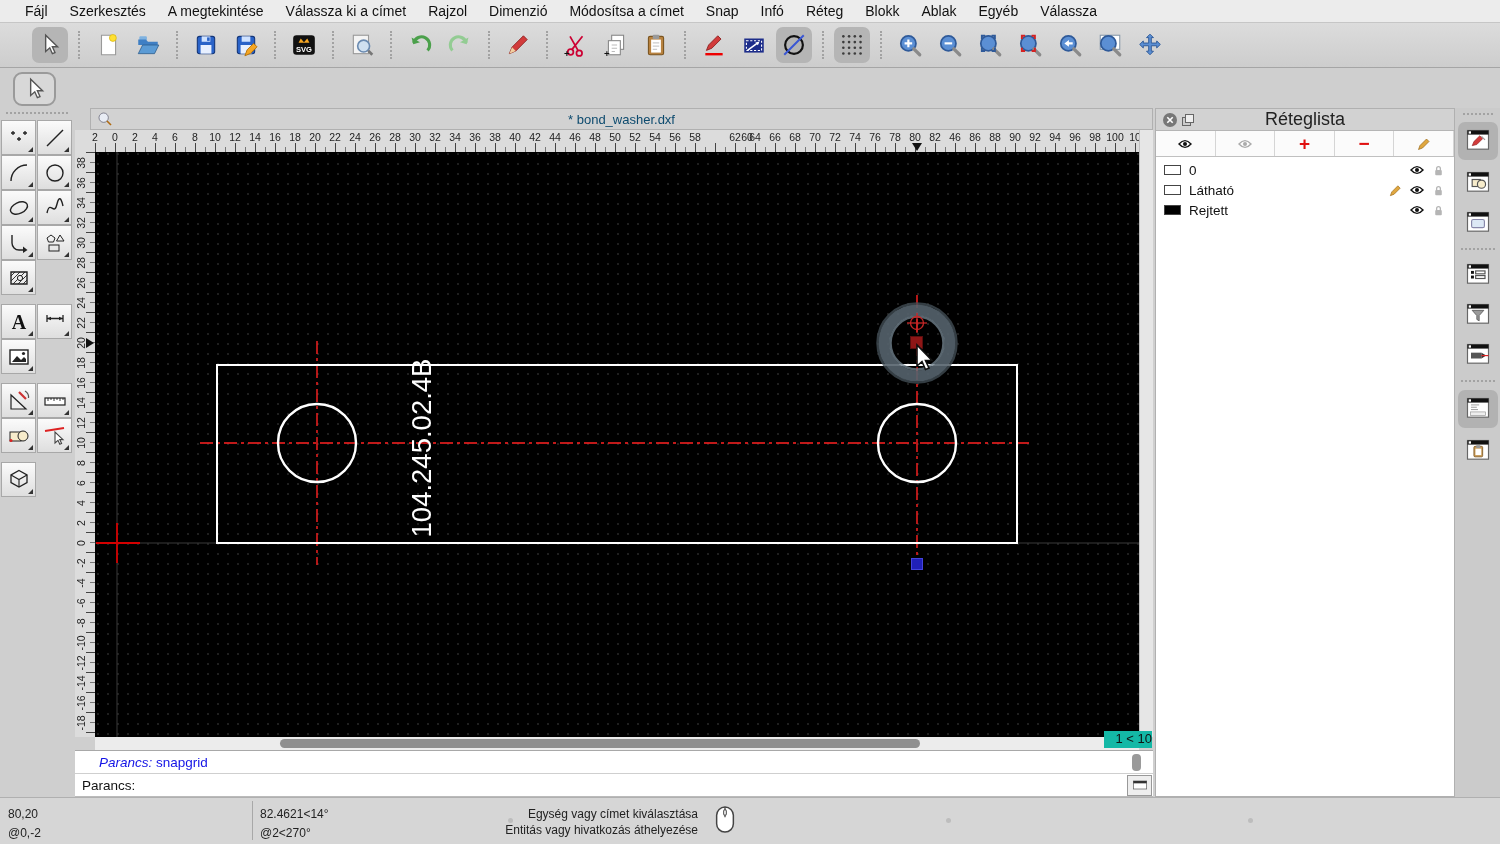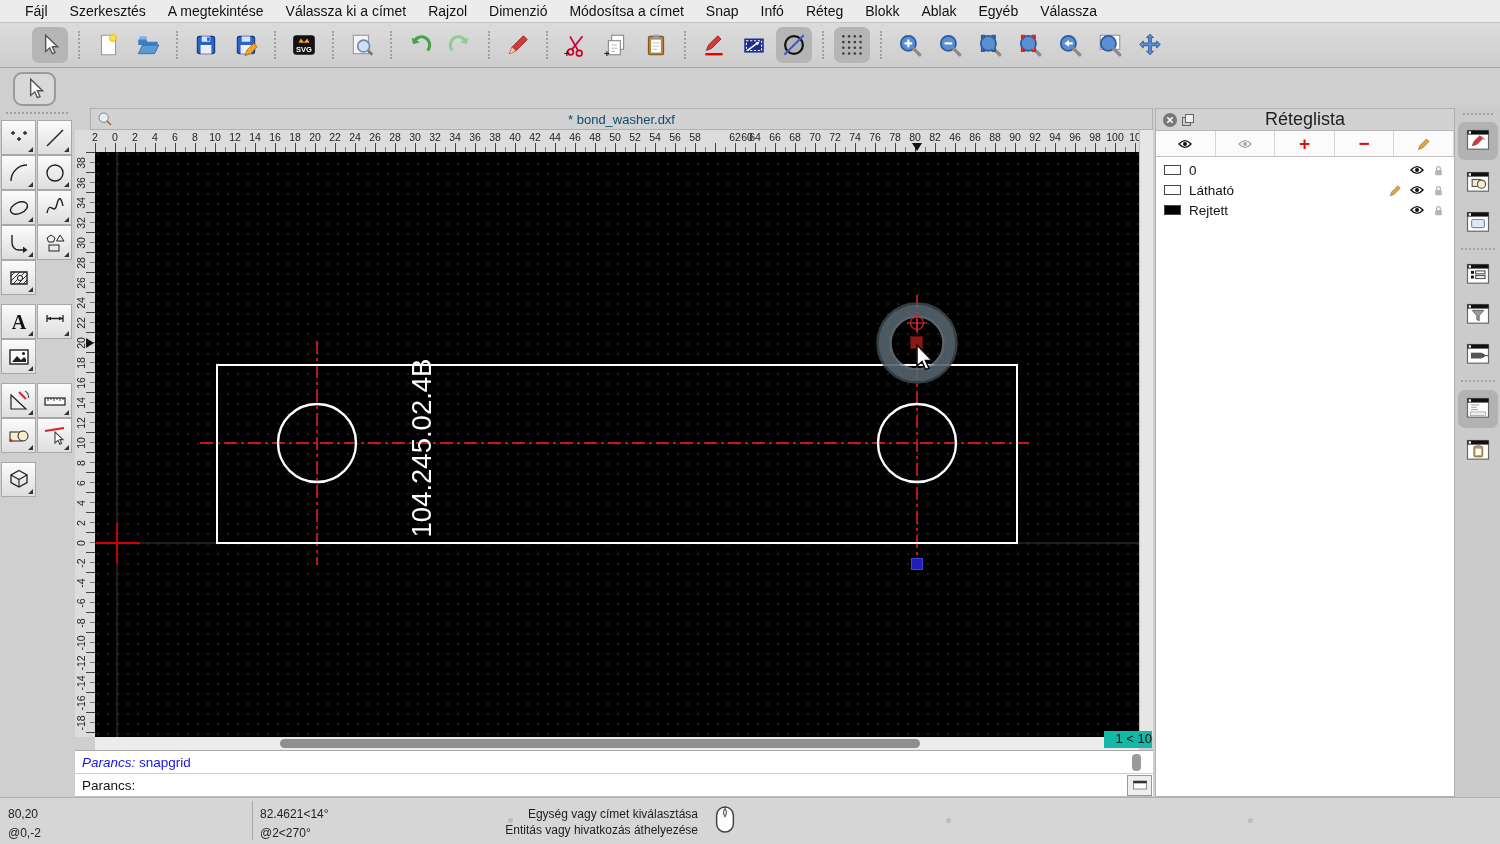--- a/index.html
+++ b/index.html
@@ -61,21 +61,21 @@
   .canvas { position:absolute; left:95px; top:152px; width:1044px; height:585px; background:#000; }
   .vscroll { position:absolute; left:1139px; top:130px; width:14px; height:607px;
     background:#e6e6e6; border-left:1px solid #c0c0c0; }
   .hscroll { position:absolute; left:95px; top:737px; width:1044px; height:13px; background:#ececec; }
   .hthumb { position:absolute; left:185px; top:2px; width:640px; height:9px; background:#8f8f8f; border-radius:5px; }
   .zoom-ind { position:absolute; left:1104px; top:731px; width:48px; height:17px;
     font-size:13px; color:#111; text-align:right; background:#14b8a6; z-index:3; }
   
   .cmd-history { position:absolute; left:75px; top:750px; width:1078px; height:24px; background:#fff;
     border-top:1px solid #a8a8a8; border-bottom:1px solid #cfcfcf; font-size:13.5px; line-height:23px;
-    padding-left:7px; color:#1414e6; }
+    padding-left:24px; color:#1414e6; }
   .cmd-h-label { font-style:italic; }
   .cmd-scroll { position:absolute; right:12px; top:3px; width:9px; height:17px; background:#9a9a9a; border-radius:4px; }
   .cmd-row { position:absolute; left:75px; top:774px; width:1078px; height:23px; background:#fff;
     border-bottom:1px solid #bbb; display:flex; align-items:center; font-size:13.5px; }
   .cmd-row > span { padding-left:7px; color:#111; flex:none; }
   .cmd-input { flex:1; border:none; outline:none; font-size:13.5px; height:21px; padding-left:4px;
     font-family:inherit; }
   .kbd-btn { flex:none; width:25px; height:21px; margin-right:1px; border:1px solid #999;
     background:#eee; display:flex; align-items:center; justify-content:center; }
   

